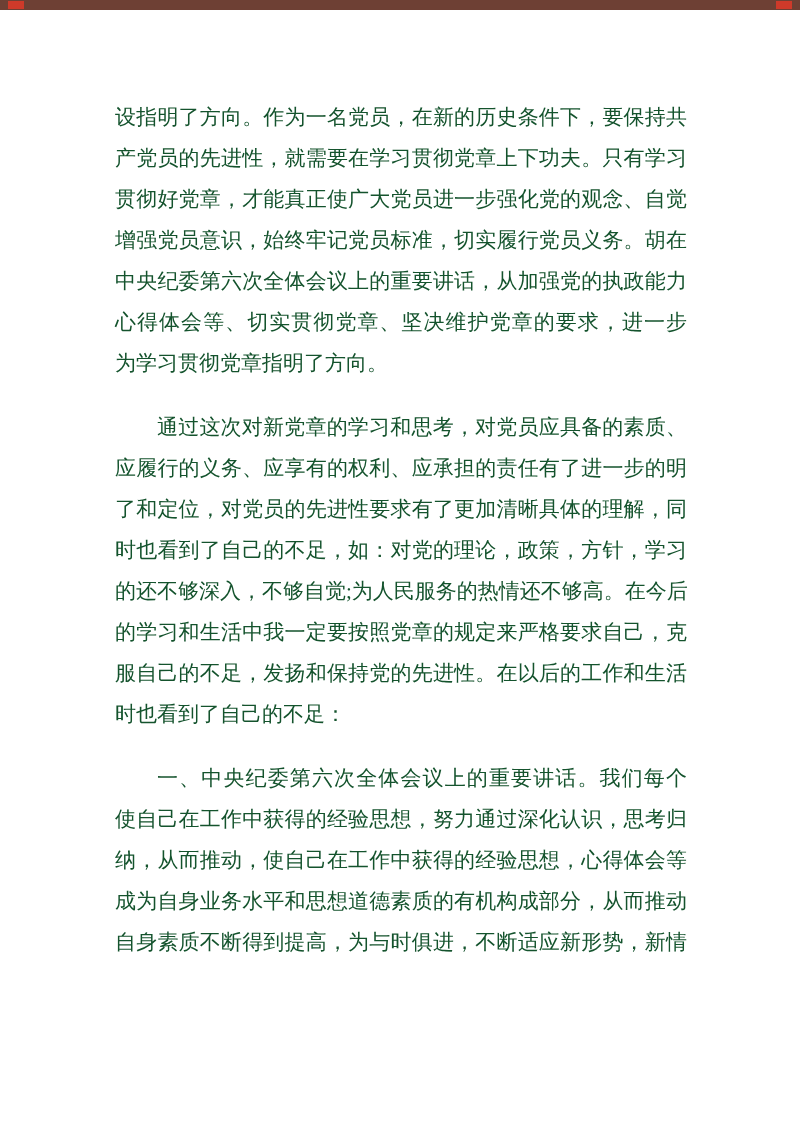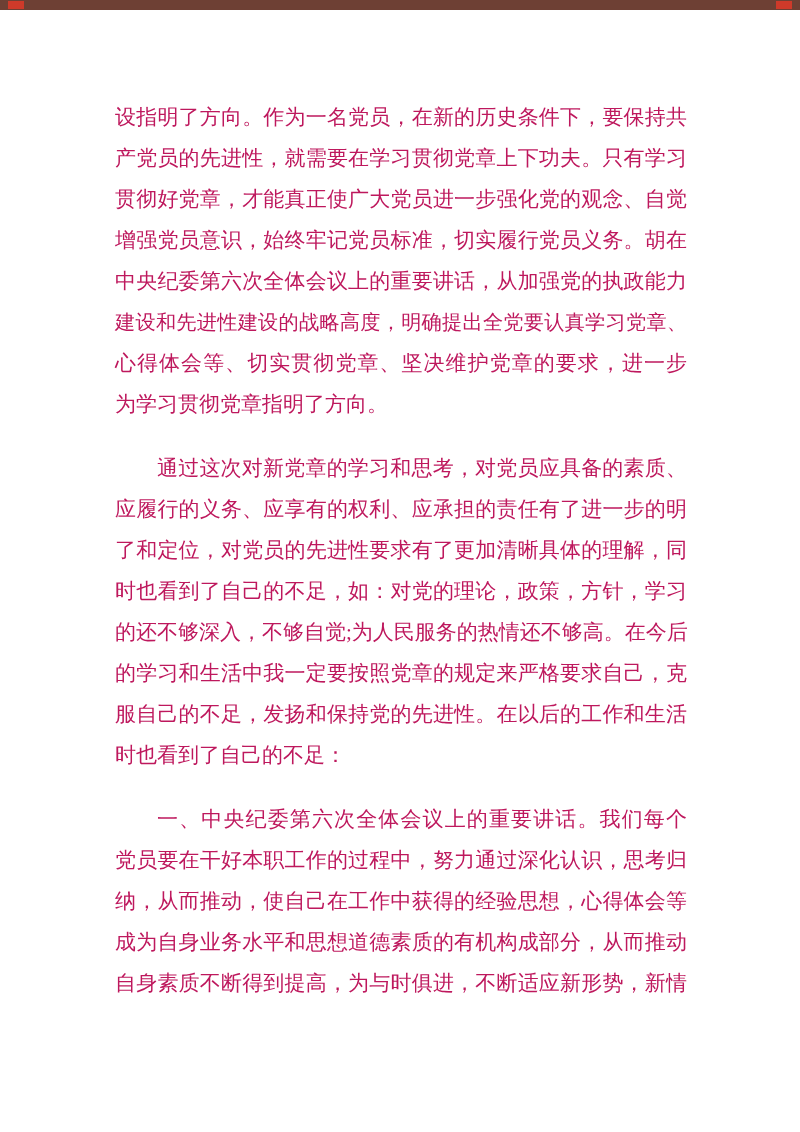--- a/index.html
+++ b/index.html
@@ -62,42 +62,41 @@
   }
 </style>
 </head>
 <body>
 
 <div class="page" style="background: rgb(255, 255, 255);">
   <div class="top-banner" style="background: rgb(110, 64, 52);">
     <div class="banner-mark left" style="background: rgb(207, 58, 42);"></div>
     <div class="banner-mark right" style="background: rgb(207, 58, 42);"></div>
   </div>
-  <div class="doc-body" style="color: #be185d;">
+  <div class="doc-body" style="color: #14532d;">
       <div class="paragraph">
         <div class="line">设指明了方向。作为一名党员，在新的历史条件下，要保持共</div>
         <div class="line">产党员的先进性，就需要在学习贯彻党章上下功夫。只有学习</div>
         <div class="line">贯彻好党章，才能真正使广大党员进一步强化党的观念、自觉</div>
         <div class="line">增强党员意识，始终牢记党员标准，切实履行党员义务。胡在</div>
         <div class="line">中央纪委第六次全体会议上的重要讲话，从加强党的执政能力</div>
-        <div class="line tight">建设和先进性建设的战略高度，明确提出全党要认真学习党章、</div>
         <div class="line">心得体会等、切实贯彻党章、坚决维护党章的要求，进一步</div>
         <div class="line flush">为学习贯彻党章指明了方向。</div>
       </div>
       <div class="paragraph">
         <div class="line indented">通过这次对新党章的学习和思考，对党员应具备的素质、</div>
         <div class="line">应履行的义务、应享有的权利、应承担的责任有了进一步的明</div>
         <div class="line">了和定位，对党员的先进性要求有了更加清晰具体的理解，同</div>
         <div class="line">时也看到了自己的不足，如：对党的理论，政策，方针，学习</div>
         <div class="line">的还不够深入，不够自觉;为人民服务的热情还不够高。在今后</div>
         <div class="line">的学习和生活中我一定要按照党章的规定来严格要求自己，克</div>
         <div class="line">服自己的不足，发扬和保持党的先进性。在以后的工作和生活</div>
         <div class="line flush">时也看到了自己的不足：</div>
       </div>
       <div class="paragraph">
         <div class="line indented">一、中央纪委第六次全体会议上的重要讲话。我们每个</div>
-        <div class="line">党员要在干好本职工作的过程中，努力通过深化认识，思考归</div>
+        <div class="line">使自己在工作中获得的经验思想，努力通过深化认识，思考归</div>
         <div class="line">纳，从而推动，使自己在工作中获得的经验思想，心得体会等</div>
         <div class="line">成为自身业务水平和思想道德素质的有机构成部分，从而推动</div>
         <div class="line">自身素质不断得到提高，为与时俱进，不断适应新形势，新情</div>
       </div>
     </div>
 </div>
 
 </body></html>

